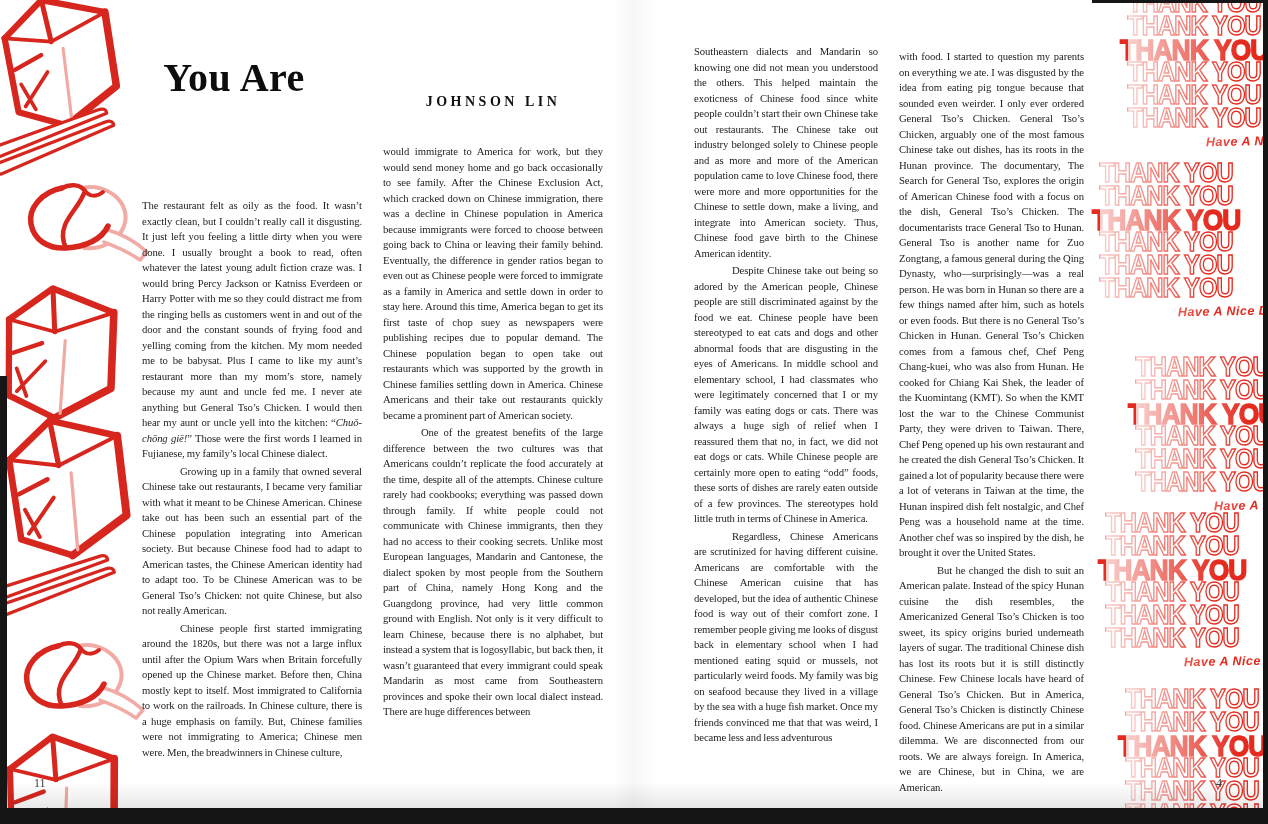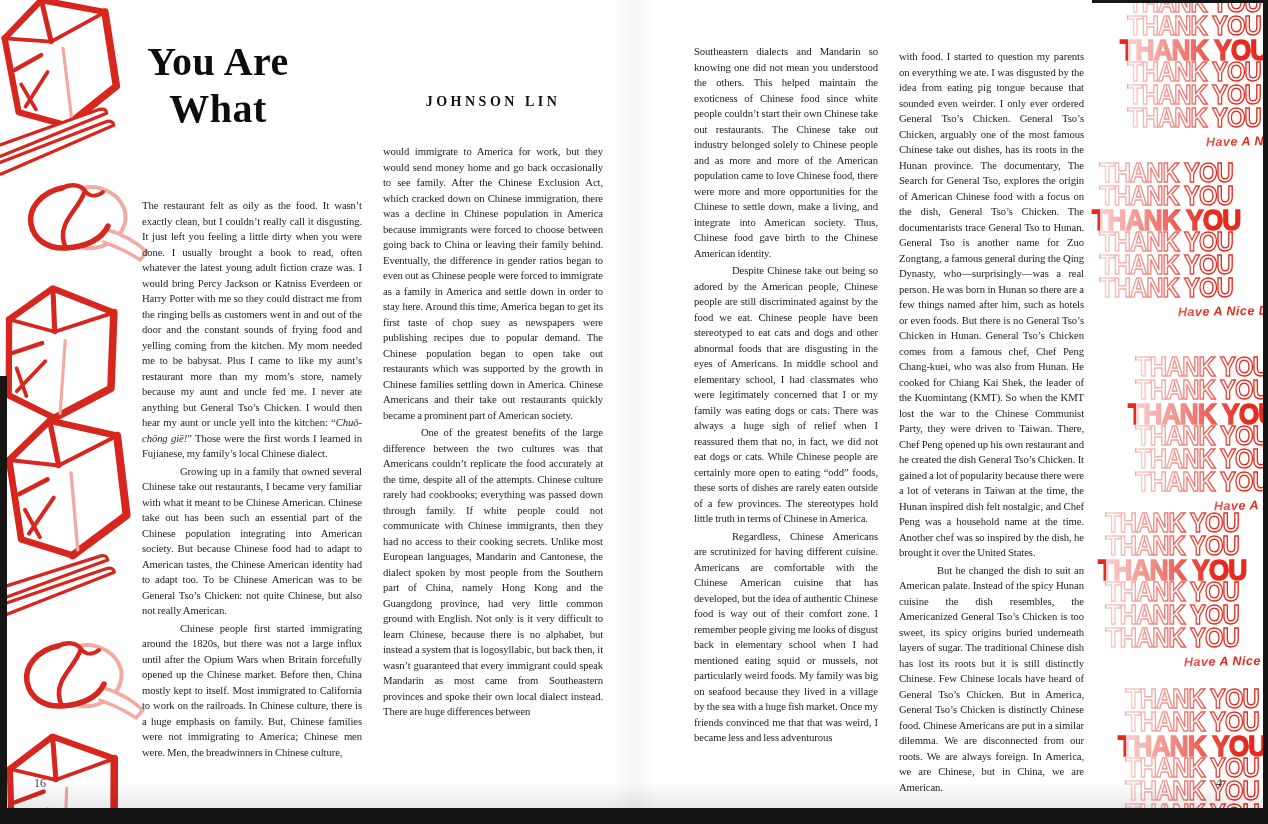--- a/index.html
+++ b/index.html
@@ -7,21 +7,21 @@
     width:1268px;height:824px;position:relative;overflow:hidden;
     background:#111;font-family:"Liberation Serif",serif;
   }
   .spread{
     position:absolute;left:0;top:0;width:1268px;height:808px;
     background:#ffffff;overflow:hidden;
   }
   .defs{position:absolute;width:0;height:0;}
   
   .title{
-    position:absolute;left:128px;top:38px;width:180px;margin:0;z-index:3;
+    position:absolute;left:128px;top:38px;width:180px;margin:16px;z-index:3;
     font-family:"Liberation Serif",serif;font-weight:700;color:#0d0d0d;
     font-size:40px;line-height:47px;text-align:center;letter-spacing:.5px;
   }
   .title span{display:block;}
   .author{
     position:absolute;left:381px;top:94px;width:224px;z-index:3;
     text-align:center;font-size:14px;font-weight:700;letter-spacing:3.5px;color:#111;
   }
   
   #text-columns{position:absolute;inset:0;z-index:2;}
@@ -186,21 +186,20 @@
         <div class="ty-row solid">THANK YOU</div>
         <div class="ty-row">THANK YOU</div>
         <div class="ty-row">THANK YOU</div>
         <div class="ty-row">THANK YOU</div>
         <div class="ty-fade"></div>
       </div>
     </div>
 
   <h1 class="title">
     <span>You Are</span>
-    <span>What</span>
   </h1>
 
   <div class="author">JOHNSON LIN</div>
 
   <div id="text-columns">
       <div class="col" style="left: 140px; top: 196px; width: 224px; height: 612px;">
         <p class="para"><span>The restaurant felt as oily as the food. It wasn’t exactly clean, but I couldn’t really call it disgusting. It just left you feeling a little dirty when you were done. I usually brought a book to read, often whatever the latest young adult fiction craze was. I would bring Percy Jackson or Katniss Everdeen or Harry Potter with me so they could distract me from the ringing bells as customers went in and out of the door and the constant sounds of frying food and yelling coming from the kitchen. My mom needed me to be babysat. Plus I came to like my aunt’s restaurant more than my mom’s store, namely because my aunt and uncle fed me. I never ate anything but General Tso’s Chicken. I would then hear my aunt or uncle yell into the kitchen: “</span><em>Chuǒ-chōng giē!</em><span>” Those were the first words I learned in Fujianese, my family’s local Chinese dialect.</span></p>
         <p class="para indent"><span>Growing up in a family that owned several Chinese take out restaurants, I became very familiar with what it meant to be Chinese American. Chinese take out has been such an essential part of the Chinese population integrating into American society. But because Chinese food had to adapt to American tastes, the Chinese American identity had to adapt too. To be Chinese American was to be General Tso’s Chicken: not quite Chinese, but also not really American.</span></p>
         <p class="para indent"><span>Chinese people first started immigrating around the 1820s, but there was not a large influx until after the Opium Wars when Britain forcefully opened up the Chinese market. Before then, China mostly kept to itself. Most immigrated to California to work on the railroads. In Chinese culture, there is a huge emphasis on family. But, Chinese families were not immigrating to America; Chinese men were. Men, the breadwinners in Chinese culture,</span></p>
       </div>
@@ -215,20 +214,20 @@
       </div>
       <div class="col" style="left: 897px; top: 47px; width: 189px; height: 761px;">
         <p class="para"><span>with food. I started to question my parents on everything we ate. I was disgusted by the idea from eating pig tongue because that sounded even weirder. I only ever ordered General Tso’s Chicken. General Tso’s Chicken, arguably one of the most famous Chinese take out dishes, has its roots in the Hunan province. The documentary, The Search for General Tso, explores the origin of American Chinese food with a focus on the dish, General Tso’s Chicken. The documentarists trace General Tso to Hunan. General Tso is another name for Zuo Zongtang, a famous general during the Qing Dynasty, who—surprisingly—was a real person. He was born in Hunan so there are a few things named after him, such as hotels or even foods. But there is no General Tso’s Chicken in Hunan. General Tso’s Chicken comes from a famous chef, Chef Peng Chang-kuei, who was also from Hunan. He cooked for Chiang Kai Shek, the leader of the Kuomintang (KMT). So when the KMT lost the war to the Chinese Communist Party, they were driven to Taiwan. There, Chef Peng opened up his own restaurant and he created the dish General Tso’s Chicken. It gained a lot of popularity because there were a lot of veterans in Taiwan at the time, the Hunan inspired dish felt nostalgic, and Chef Peng was a household name at the time. Another chef was so inspired by the dish, he brought it over the United States.</span></p>
         <p class="para indent"><span>But he changed the dish to suit an American palate. Instead of the spicy Hunan cuisine the dish resembles, the Americanized General Tso’s Chicken is too sweet, its spicy origins buried underneath layers of sugar. The traditional Chinese dish has lost its roots but it is still distinctly Chinese. Few Chinese locals have heard of General Tso’s Chicken. But in America, General Tso’s Chicken is distinctly Chinese food. Chinese Americans are put in a similar dilemma. We are disconnected from our roots. We are always foreign. In America, we are Chinese, but in China, we are American.</span></p>
       </div>
     </div>
 
   <div class="gutter"></div>
   <div class="bottom-shade"></div>
 
-  <div class="pageno left">16</div>
+  <div class="pageno left">11</div>
   <div class="pageno right">4</div>
 </div>
 
 <div class="bottom-bar"></div>
 <div class="edge-left"></div>
 <div class="edge-right"></div>
 <div class="edge-top"></div>
 
 </body></html>

